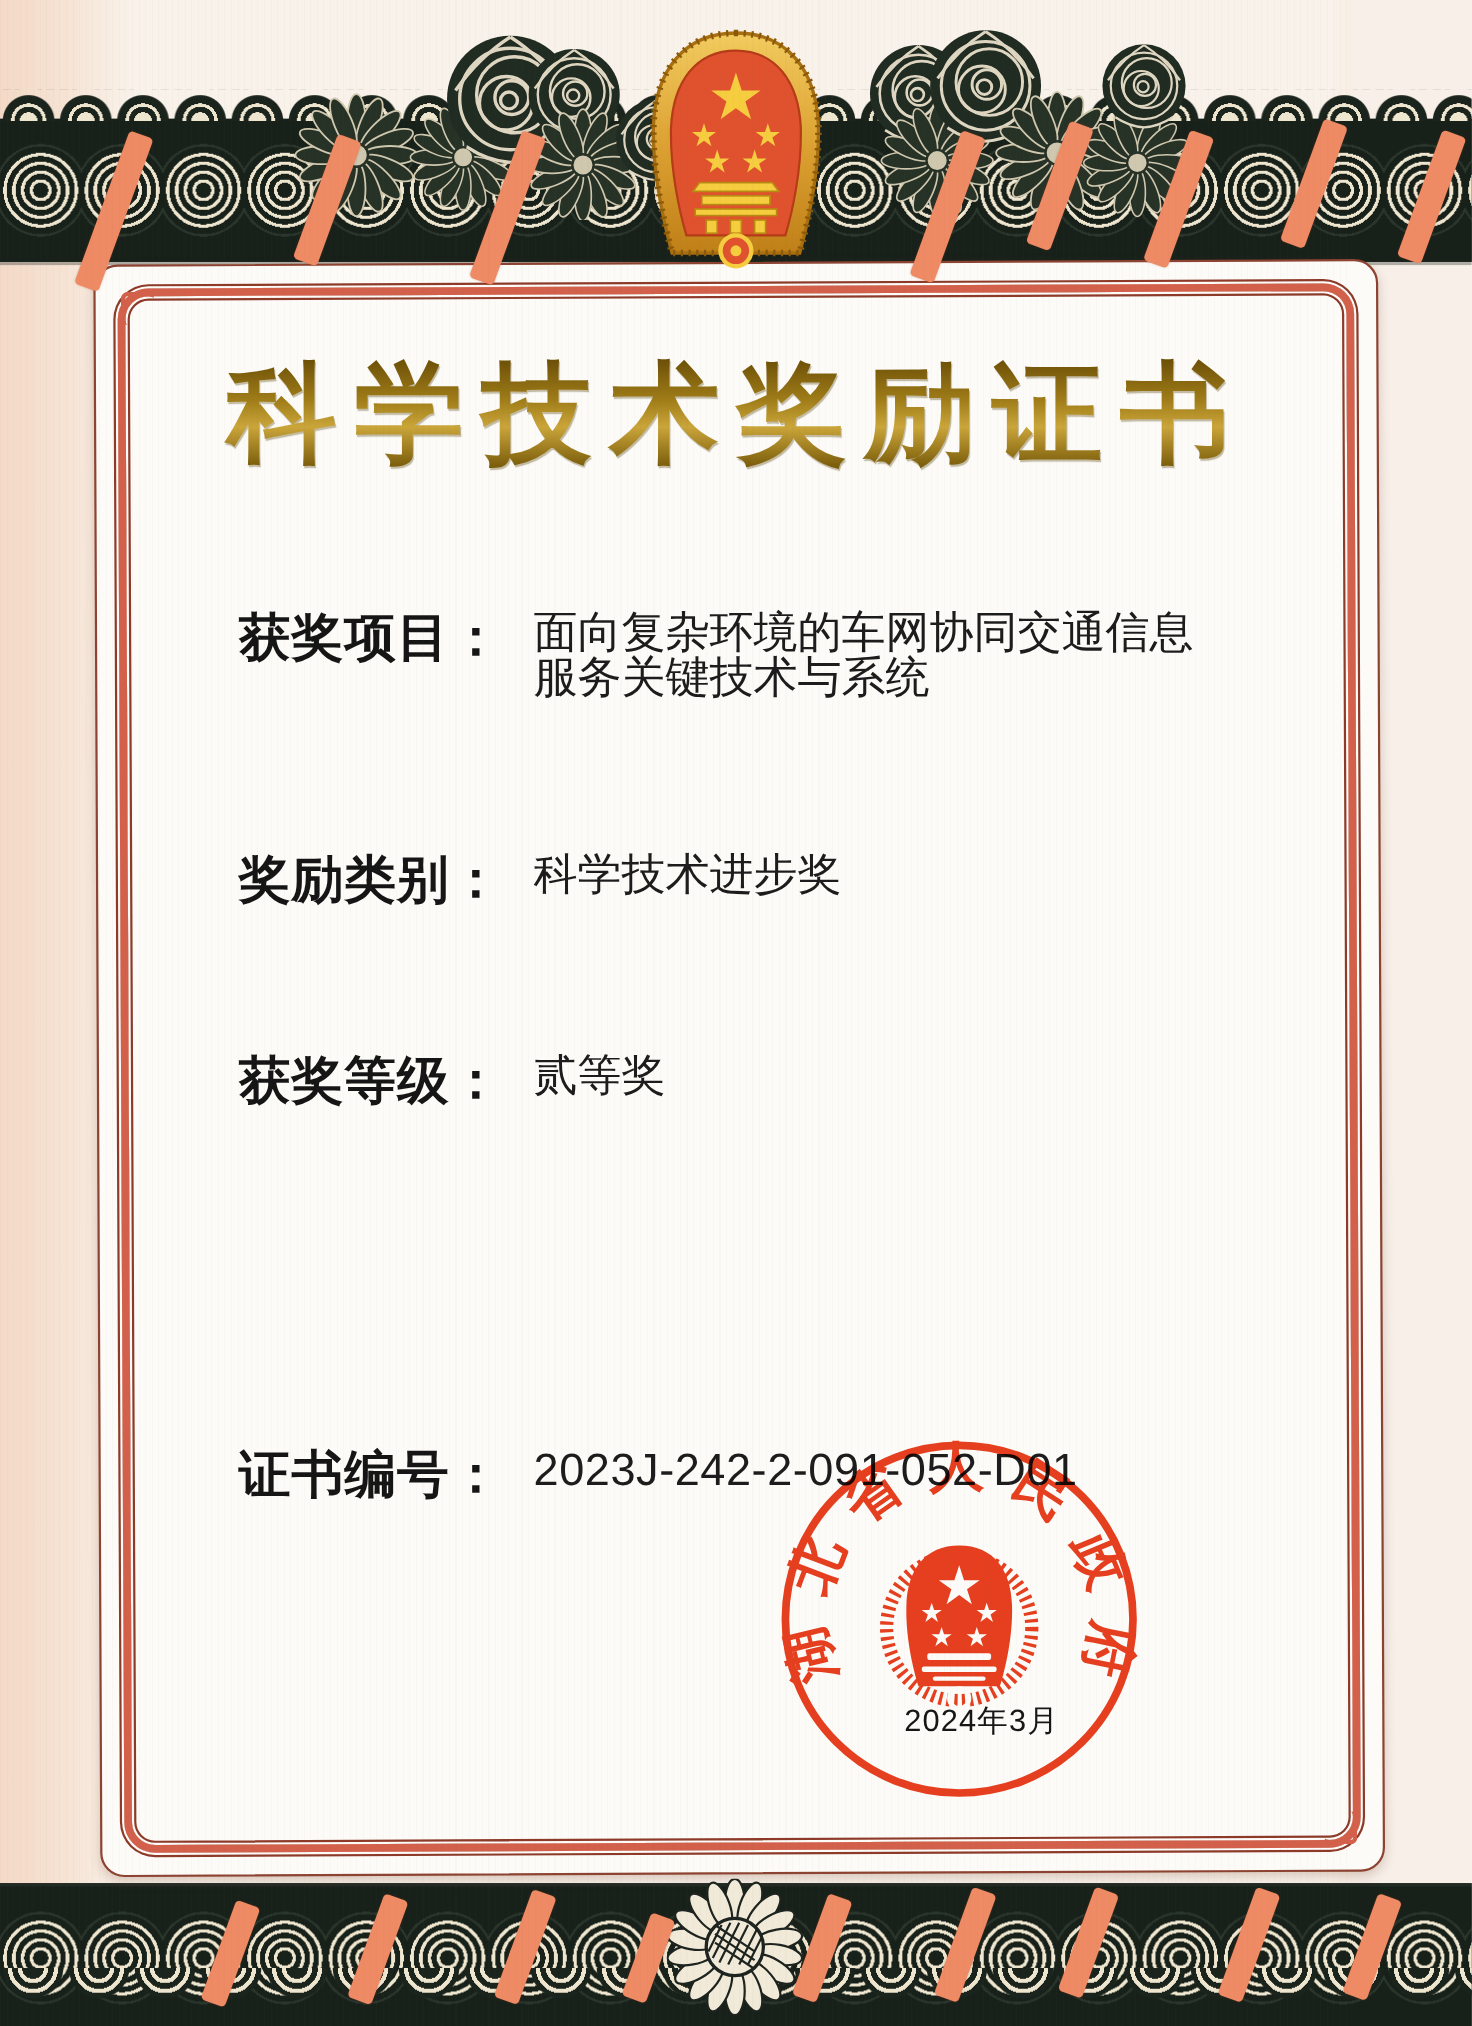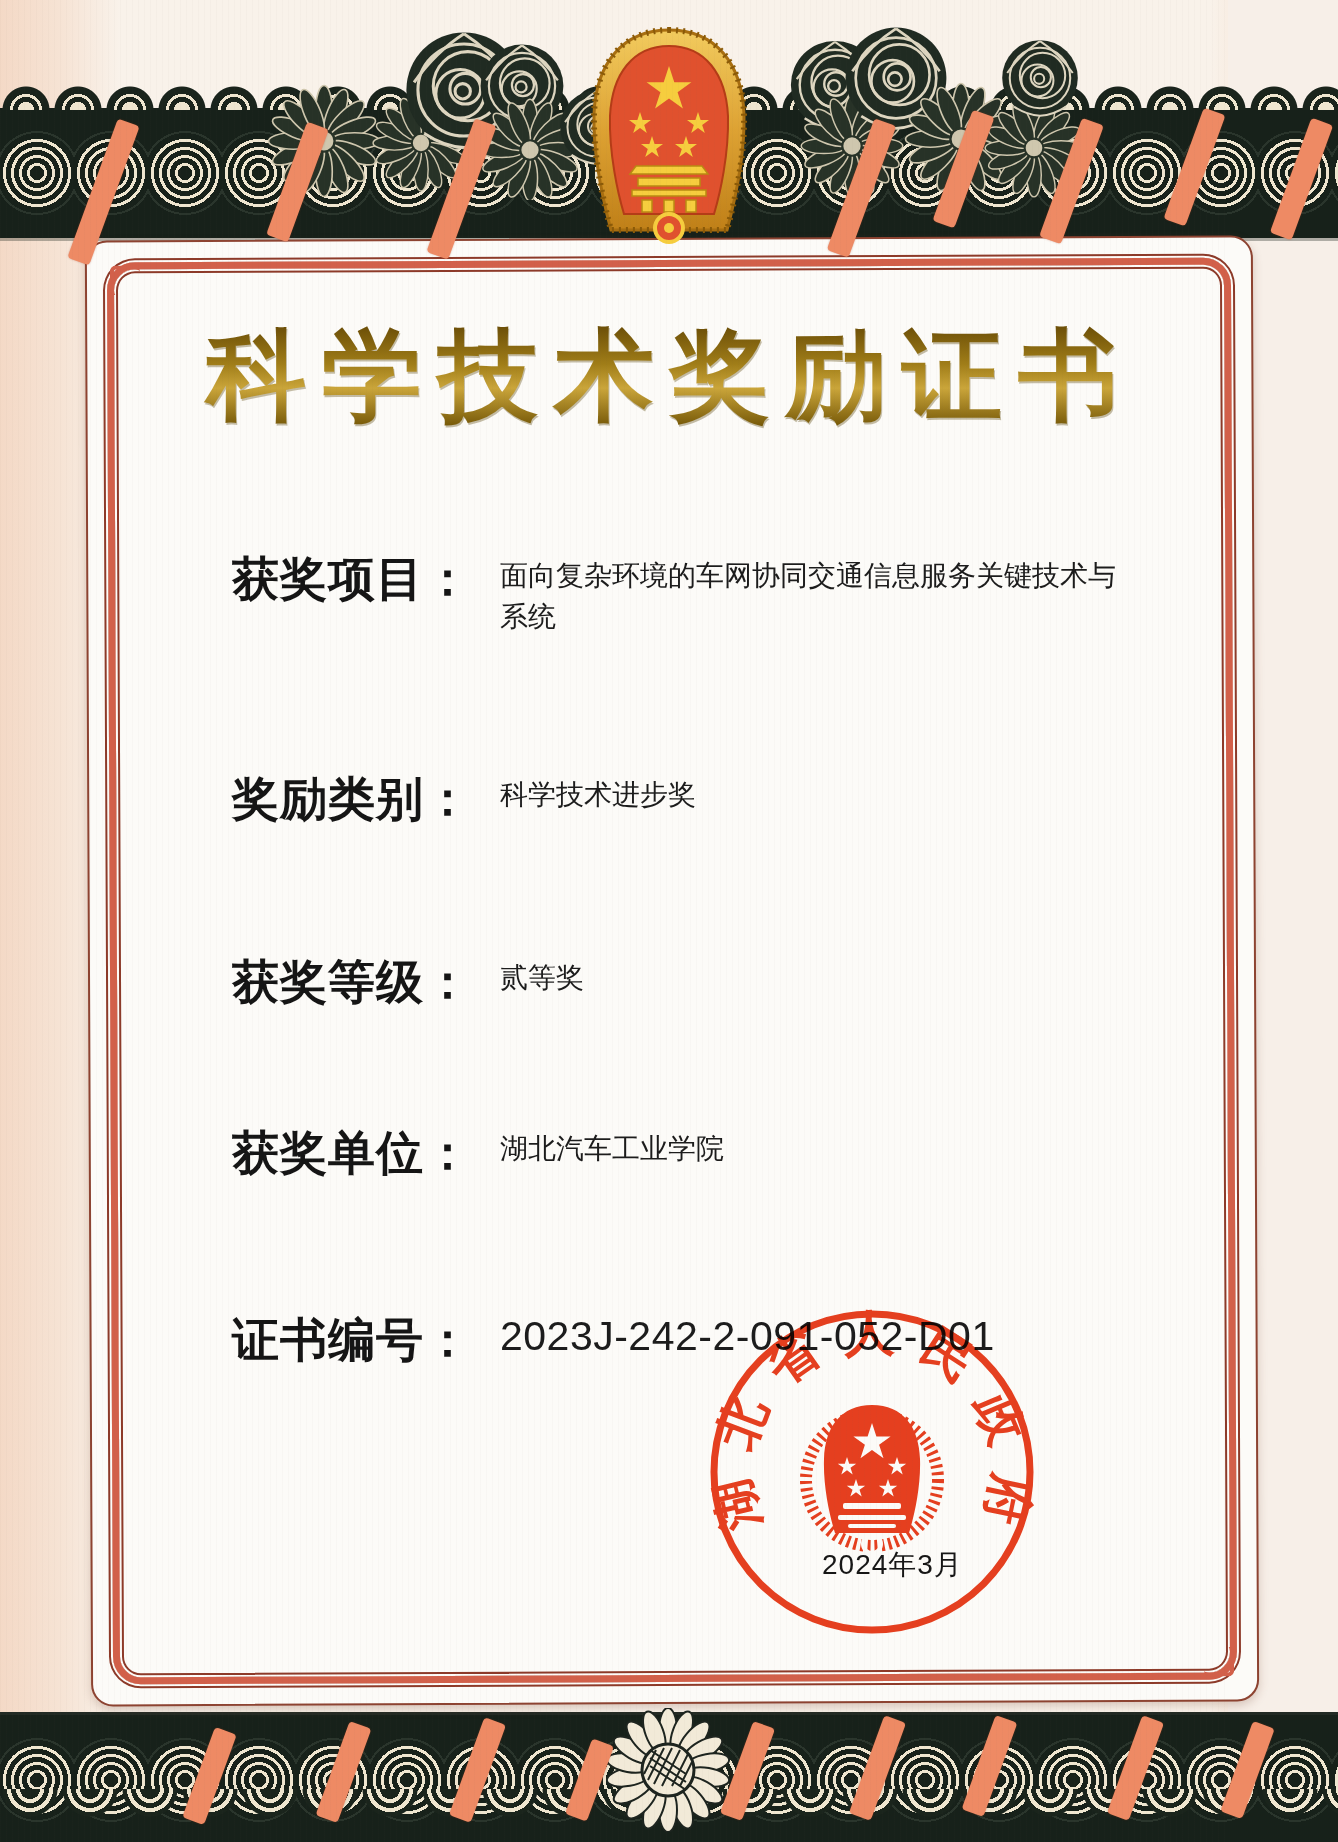--- a/index.html
+++ b/index.html
@@ -68,27 +68,27 @@
 
   .title{
     position:absolute;left:88px;top:320px;width:1164px;margin:0;z-index:6;
     text-align:center;font-family:"DejaVu Serif","Liberation Serif",serif;
     font-size:100px;font-weight:bold;letter-spacing:16px;line-height:1.1;
     background:linear-gradient(180deg,#6b4e07 5%,#a07d18 40%,#caa53a 62%,#7a5c0a 95%);
     -webkit-background-clip:text;background-clip:text;color:transparent;
     filter:drop-shadow(1px 2px 0 rgba(90,70,10,.35));
   }
 
-  .row{position:absolute;left:232px;display:flex;z-index:5;}
+  .row{position:absolute;left:217px;display:flex;z-index:5;}
   .row .lbl{
     width:268px;flex:0 0 268px;color:#151515;font-weight:bold;
     font-size:47px;letter-spacing:1px;line-height:1.15;
   }
   .row .val{
-    color:#1c1c1c;font-size:28px;line-height:40px;letter-spacing:0px;padding-top:3px;
+    color:#1c1c1c;font-size:40px;line-height:40px;letter-spacing:0px;padding-top:3px;
   }
   .row1{top:552px;} .row1 .val{max-width:625px;line-height:41px;}
   .row2{top:772px;}
   .row3{top:955px;}
   .row4{top:1126px;}
   .row5{top:1313px;} .row5 .val{font-size:41px;letter-spacing:.5px;font-family:"Liberation Sans",sans-serif;}
 
   .seal{position:absolute;left:697px;top:1297px;z-index:7;mix-blend-mode:multiply;}
   .date{
     position:absolute;left:822px;top:1546px;z-index:8;mix-blend-mode:multiply;
@@ -201,24 +201,20 @@
     <span class="val">面向复杂环境的车网协同交通信息服务关键技术与系统</span>
   </div>
   <div class="row row3">
     <span class="lbl">获奖等级：</span>
     <span class="val">贰等奖</span>
   </div>
   <div class="row row2">
     <span class="lbl">奖励类别：</span>
     <span class="val">科学技术进步奖</span>
   </div>
-  <div class="row row4">
-    <span class="lbl">获奖单位：</span>
-    <span class="val">湖北汽车工业学院</span>
-  </div>
   <div class="row row5">
     <span class="lbl">证书编号：</span>
     <span class="val">2023J-242-2-091-052-D01</span>
   </div>
 
   <svg class="seal" width="350" height="350" viewBox="0 0 350 350">
     <circle cx="175" cy="175" r="158" fill="none" stroke="#e8401f" stroke-width="7"></circle>
     <path id="sealArc" d="M67.3,232.3 A122,122 0 1 1 282.7,232.3" fill="none"></path>
     <text font-size="50" fill="#e8401f" font-weight="bold" font-family="'DejaVu Serif','Liberation Serif',serif">
       <textPath href="#sealArc" startOffset="6" textLength="486" lengthAdjust="spacing">湖北省人民政府</textPath>

